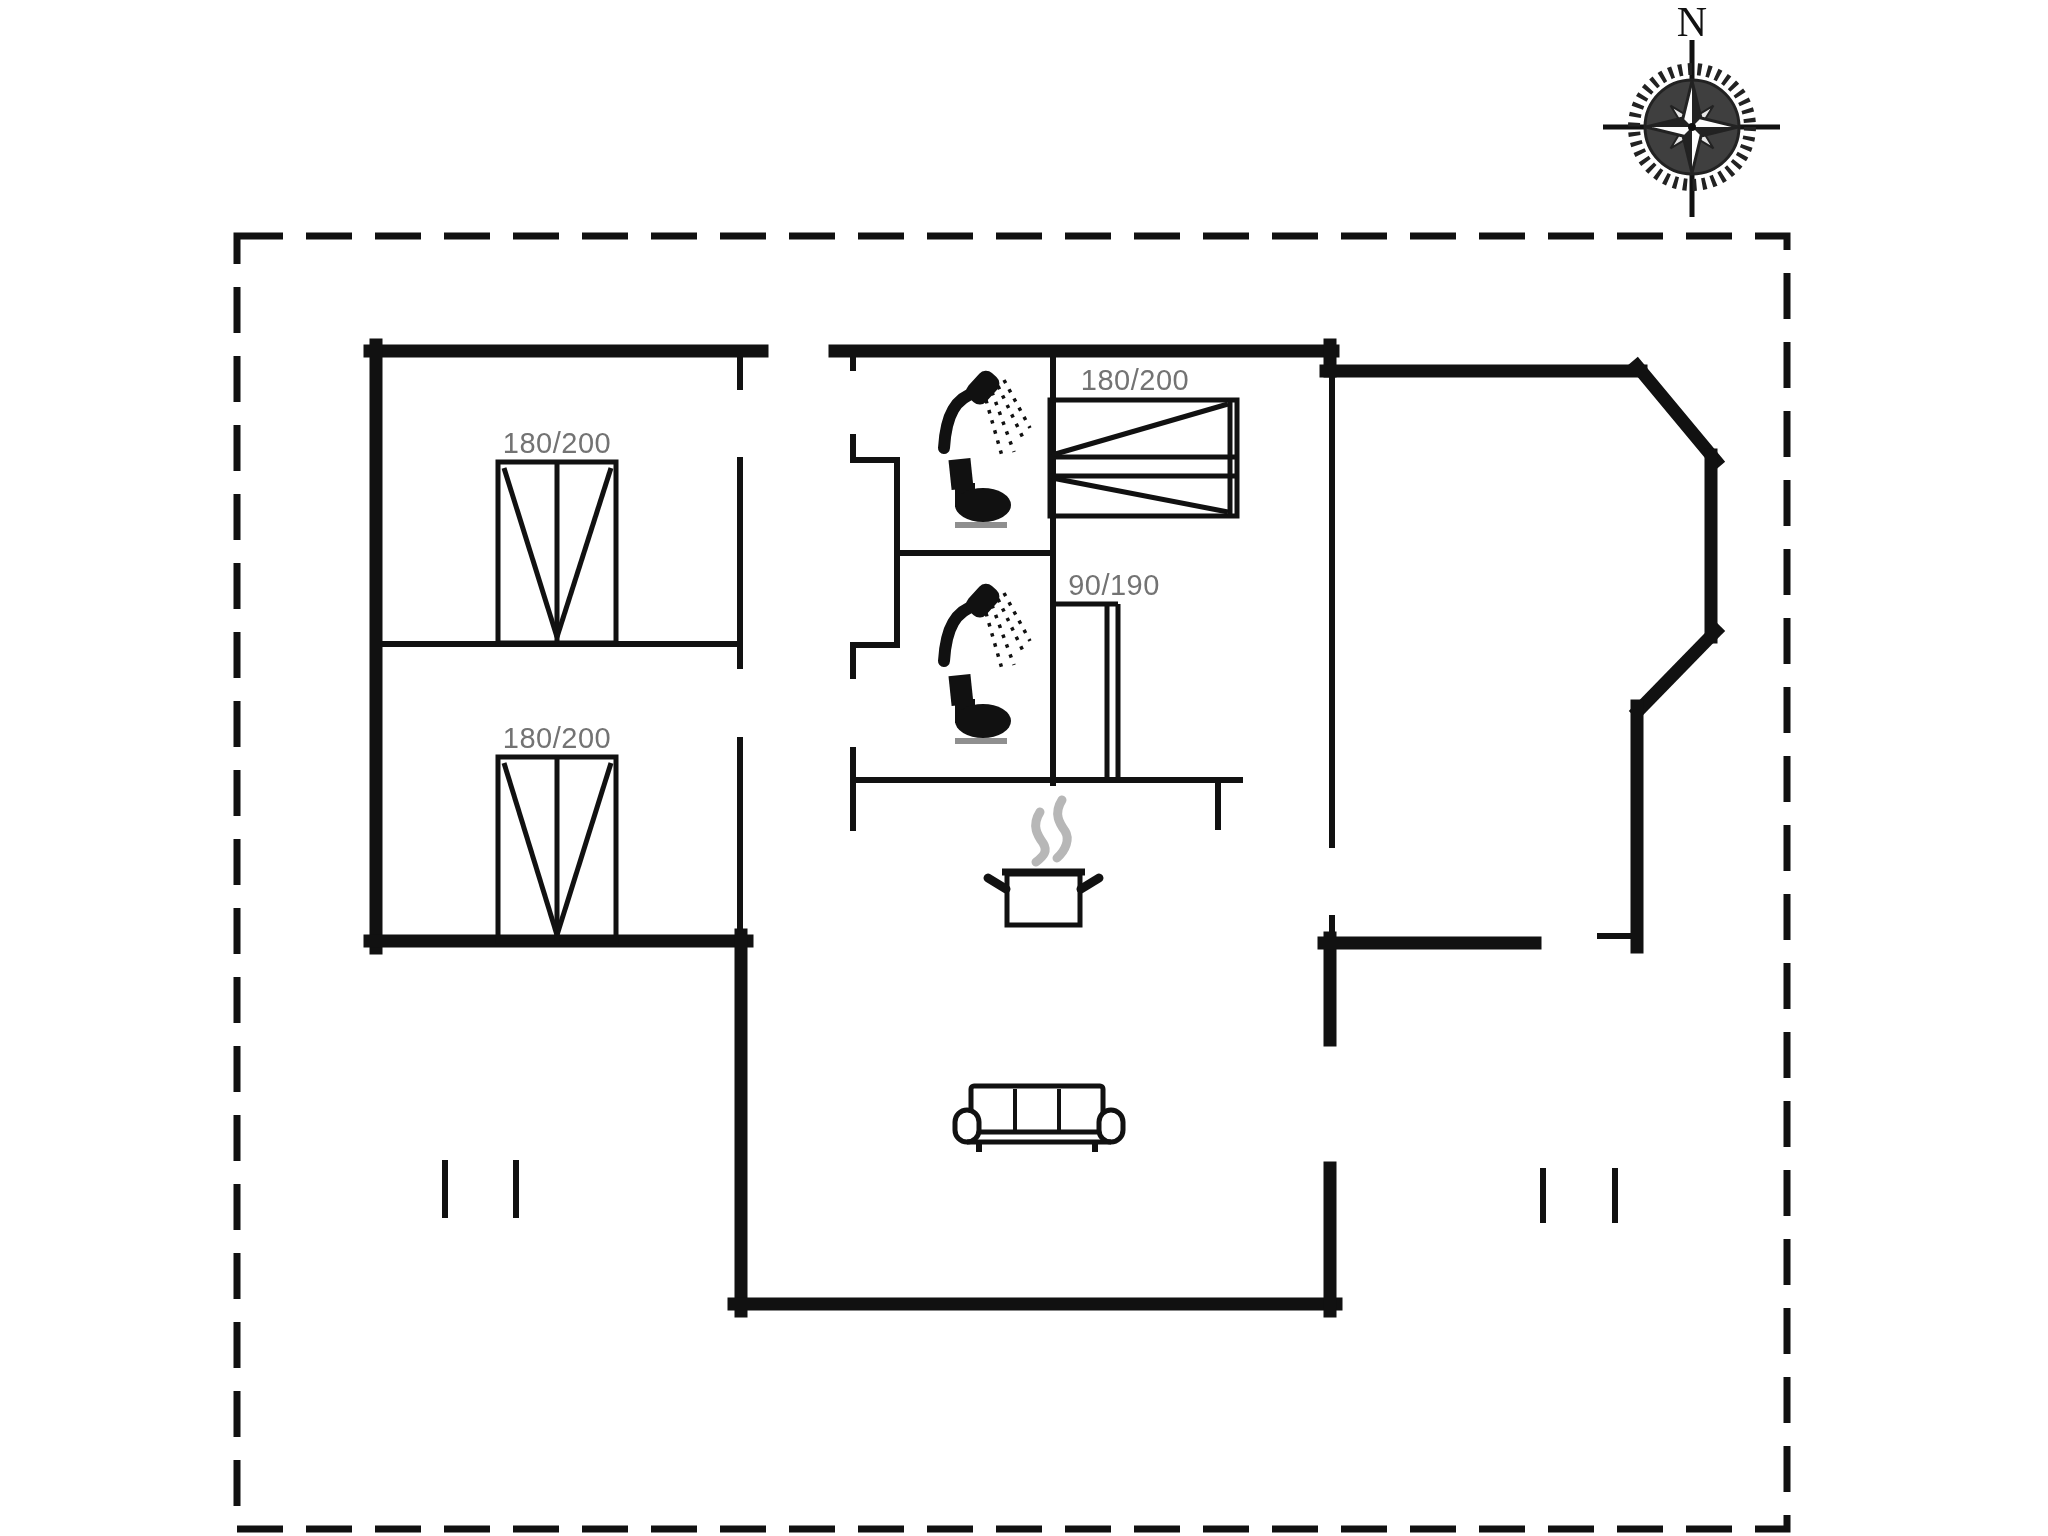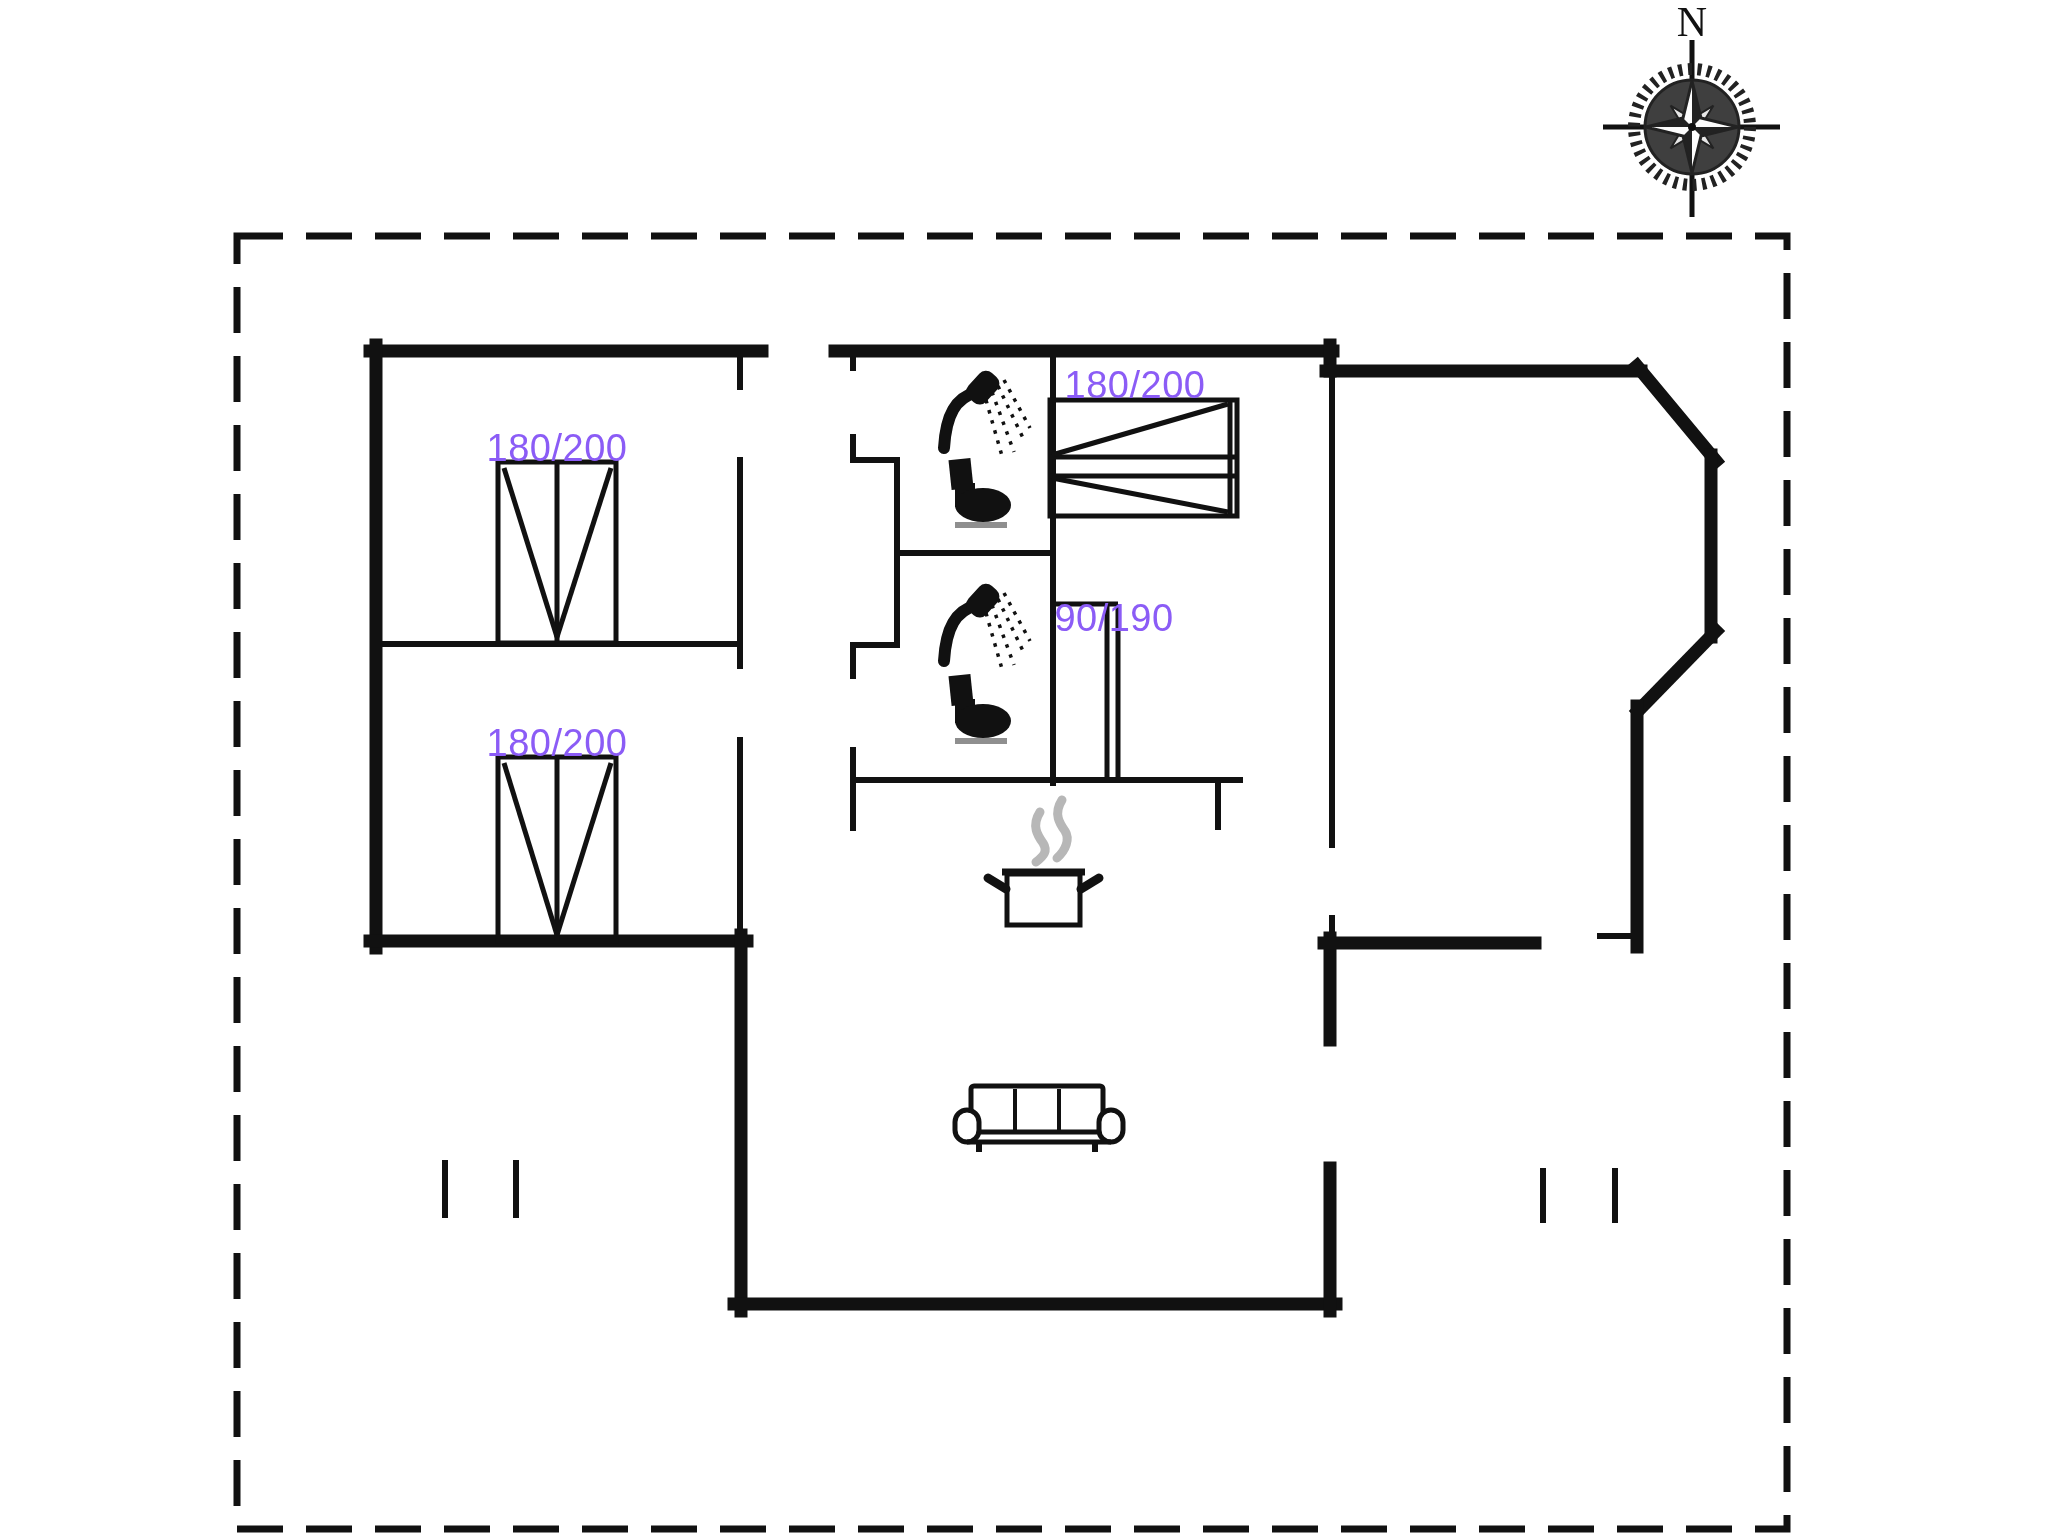--- a/index.html
+++ b/index.html
@@ -18,23 +18,23 @@
   #plan-svg {
     position: absolute;
     left: 0;
     top: 0;
     width: 2048px;
     height: 1536px;
   }
   .dim-label {
     position: absolute;
     transform: translateX(-50%);
-    font-size: 38px;
+    font-size: 29px;
     font-weight: 400;
-    color: #8b5cf6;
+    color: #737373;
     letter-spacing: 0.5px;
     white-space: nowrap;
   }
   .room-label {
     position: absolute;
     font-size: 37px;
     line-height: 53px;
     color: #2a2a2a;
     white-space: nowrap;
   }
@@ -194,18 +194,18 @@
       <circle r="4" fill="#111"></circle>
     </g>
   </svg>
 
   <div class="dim-label" style="left:557px; top:427px;">180/200</div>
 
   <div class="dim-label" style="left:557px; top:722px;">180/200</div>
 
   <div class="dim-label" style="left:1135px; top:364px;">180/200</div>
 
-  <div class="dim-label" style="left:1114px; top:597px;">90/190</div>
+  <div class="dim-label" style="left:1114px; top:569px;">90/190</div>
 
 
   <div class="north-label" style="left:1692px; top:-2px;">N</div>
 
 </div>
 
 </body></html>

